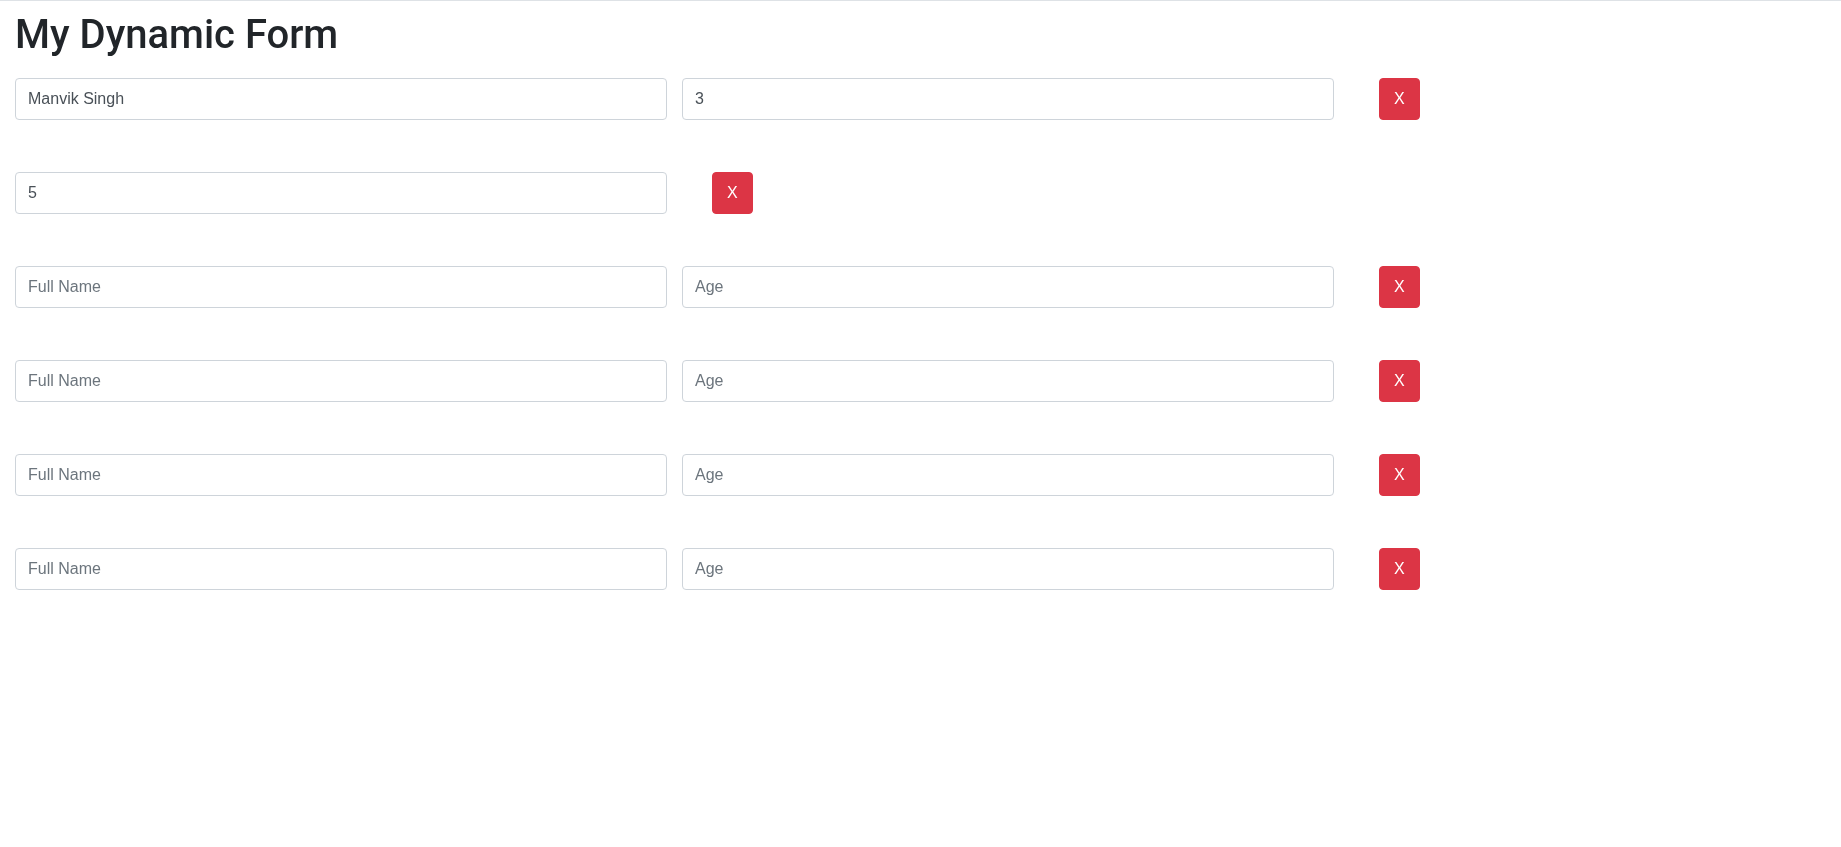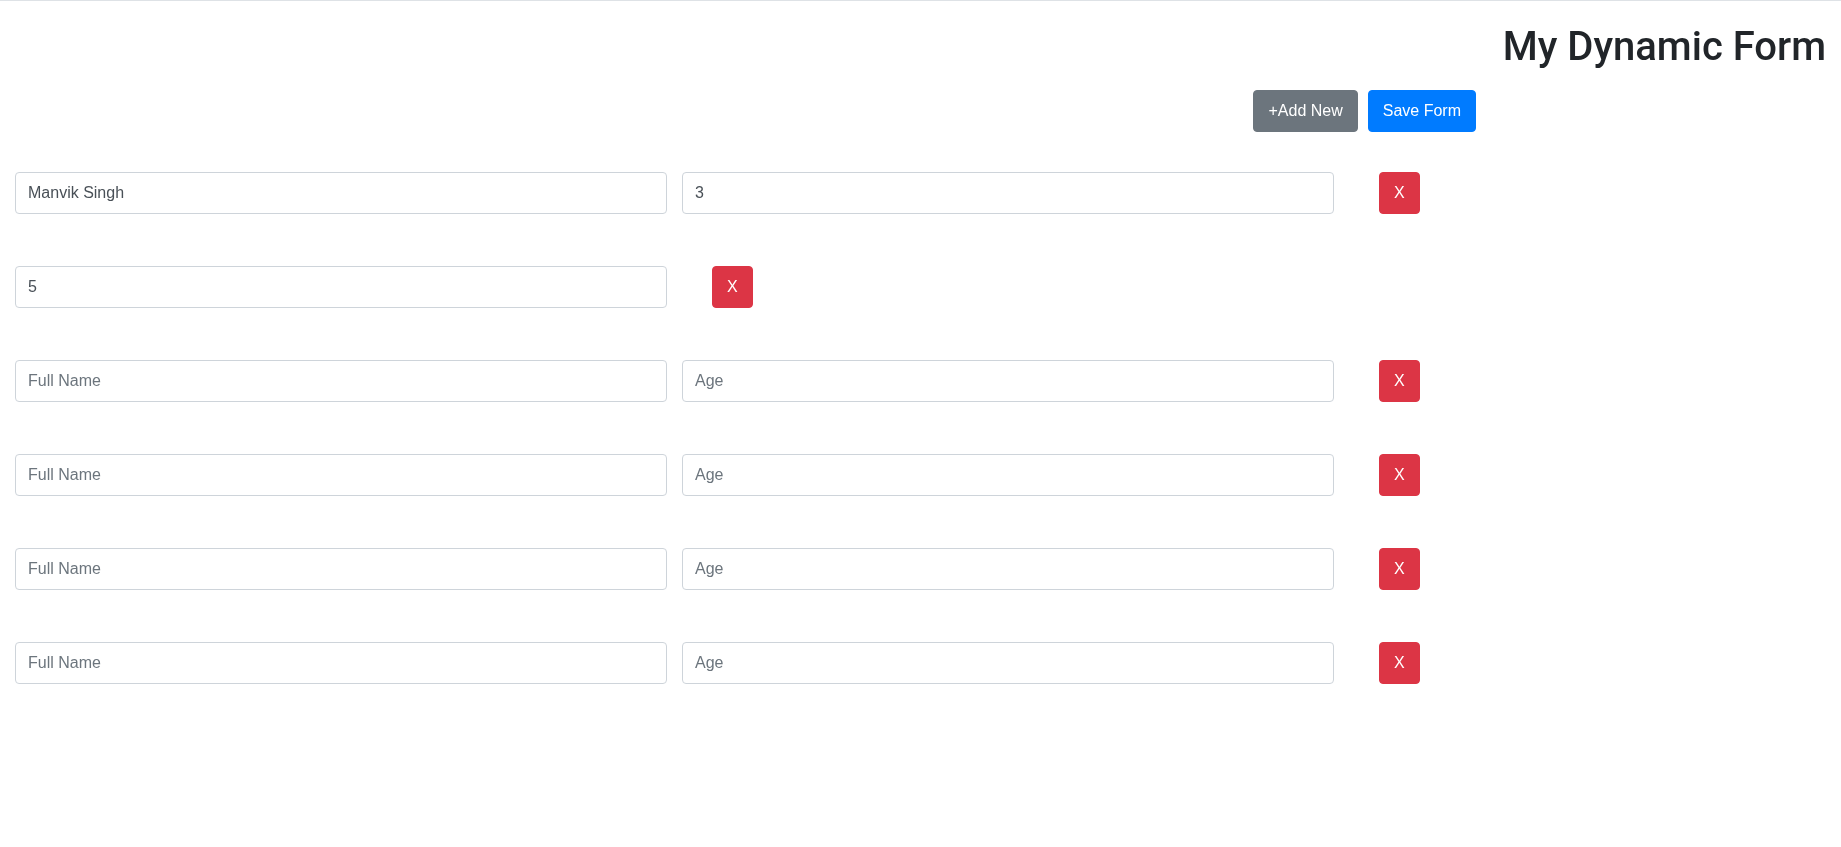--- a/index.html
+++ b/index.html
@@ -10,25 +10,25 @@
     body {
       font-family: -apple-system, BlinkMacSystemFont, "Segoe UI", Roboto, "Helvetica Neue", Arial, sans-serif;
       background: #fff;
       color: #212529;
     }
     .container {
       width: 100%;
       padding: 0 15px;
     }
     .page-title {
-      text-align: right;
+      text-align: left;
       font-size: 40px;
       font-weight: 500;
       color: #212529;
-      margin-top: 22px;
+      margin-top: 10px;
       margin-bottom: 20px;
     }
     .toolbar {
       display: flex;
       justify-content: flex-end;
       gap: 10px;
       margin-bottom: 40px;
       padding-right: 350px;
     }
     .btn {
@@ -106,24 +106,20 @@
     }
   </style>
 </head>
 <body>
 
 <hr class="top-divider">
 
 <div class="container">
   <h1 class="page-title">My Dynamic Form</h1>
 
-  <div class="toolbar">
-    <button class="btn btn-secondary">+Add New</button>
-    <button class="btn btn-primary">Save Form</button>
-  </div>
 
   <div class="form-rows">
 
     <div class="form-row">
       <div class="col-name">
         <input type="text" class="form-control" placeholder="Full Name" value="Manvik Singh" style="">
       </div>
       <div class="col-age">
         <input type="text" class="form-control" placeholder="Age" value="3" style="">
       </div>

